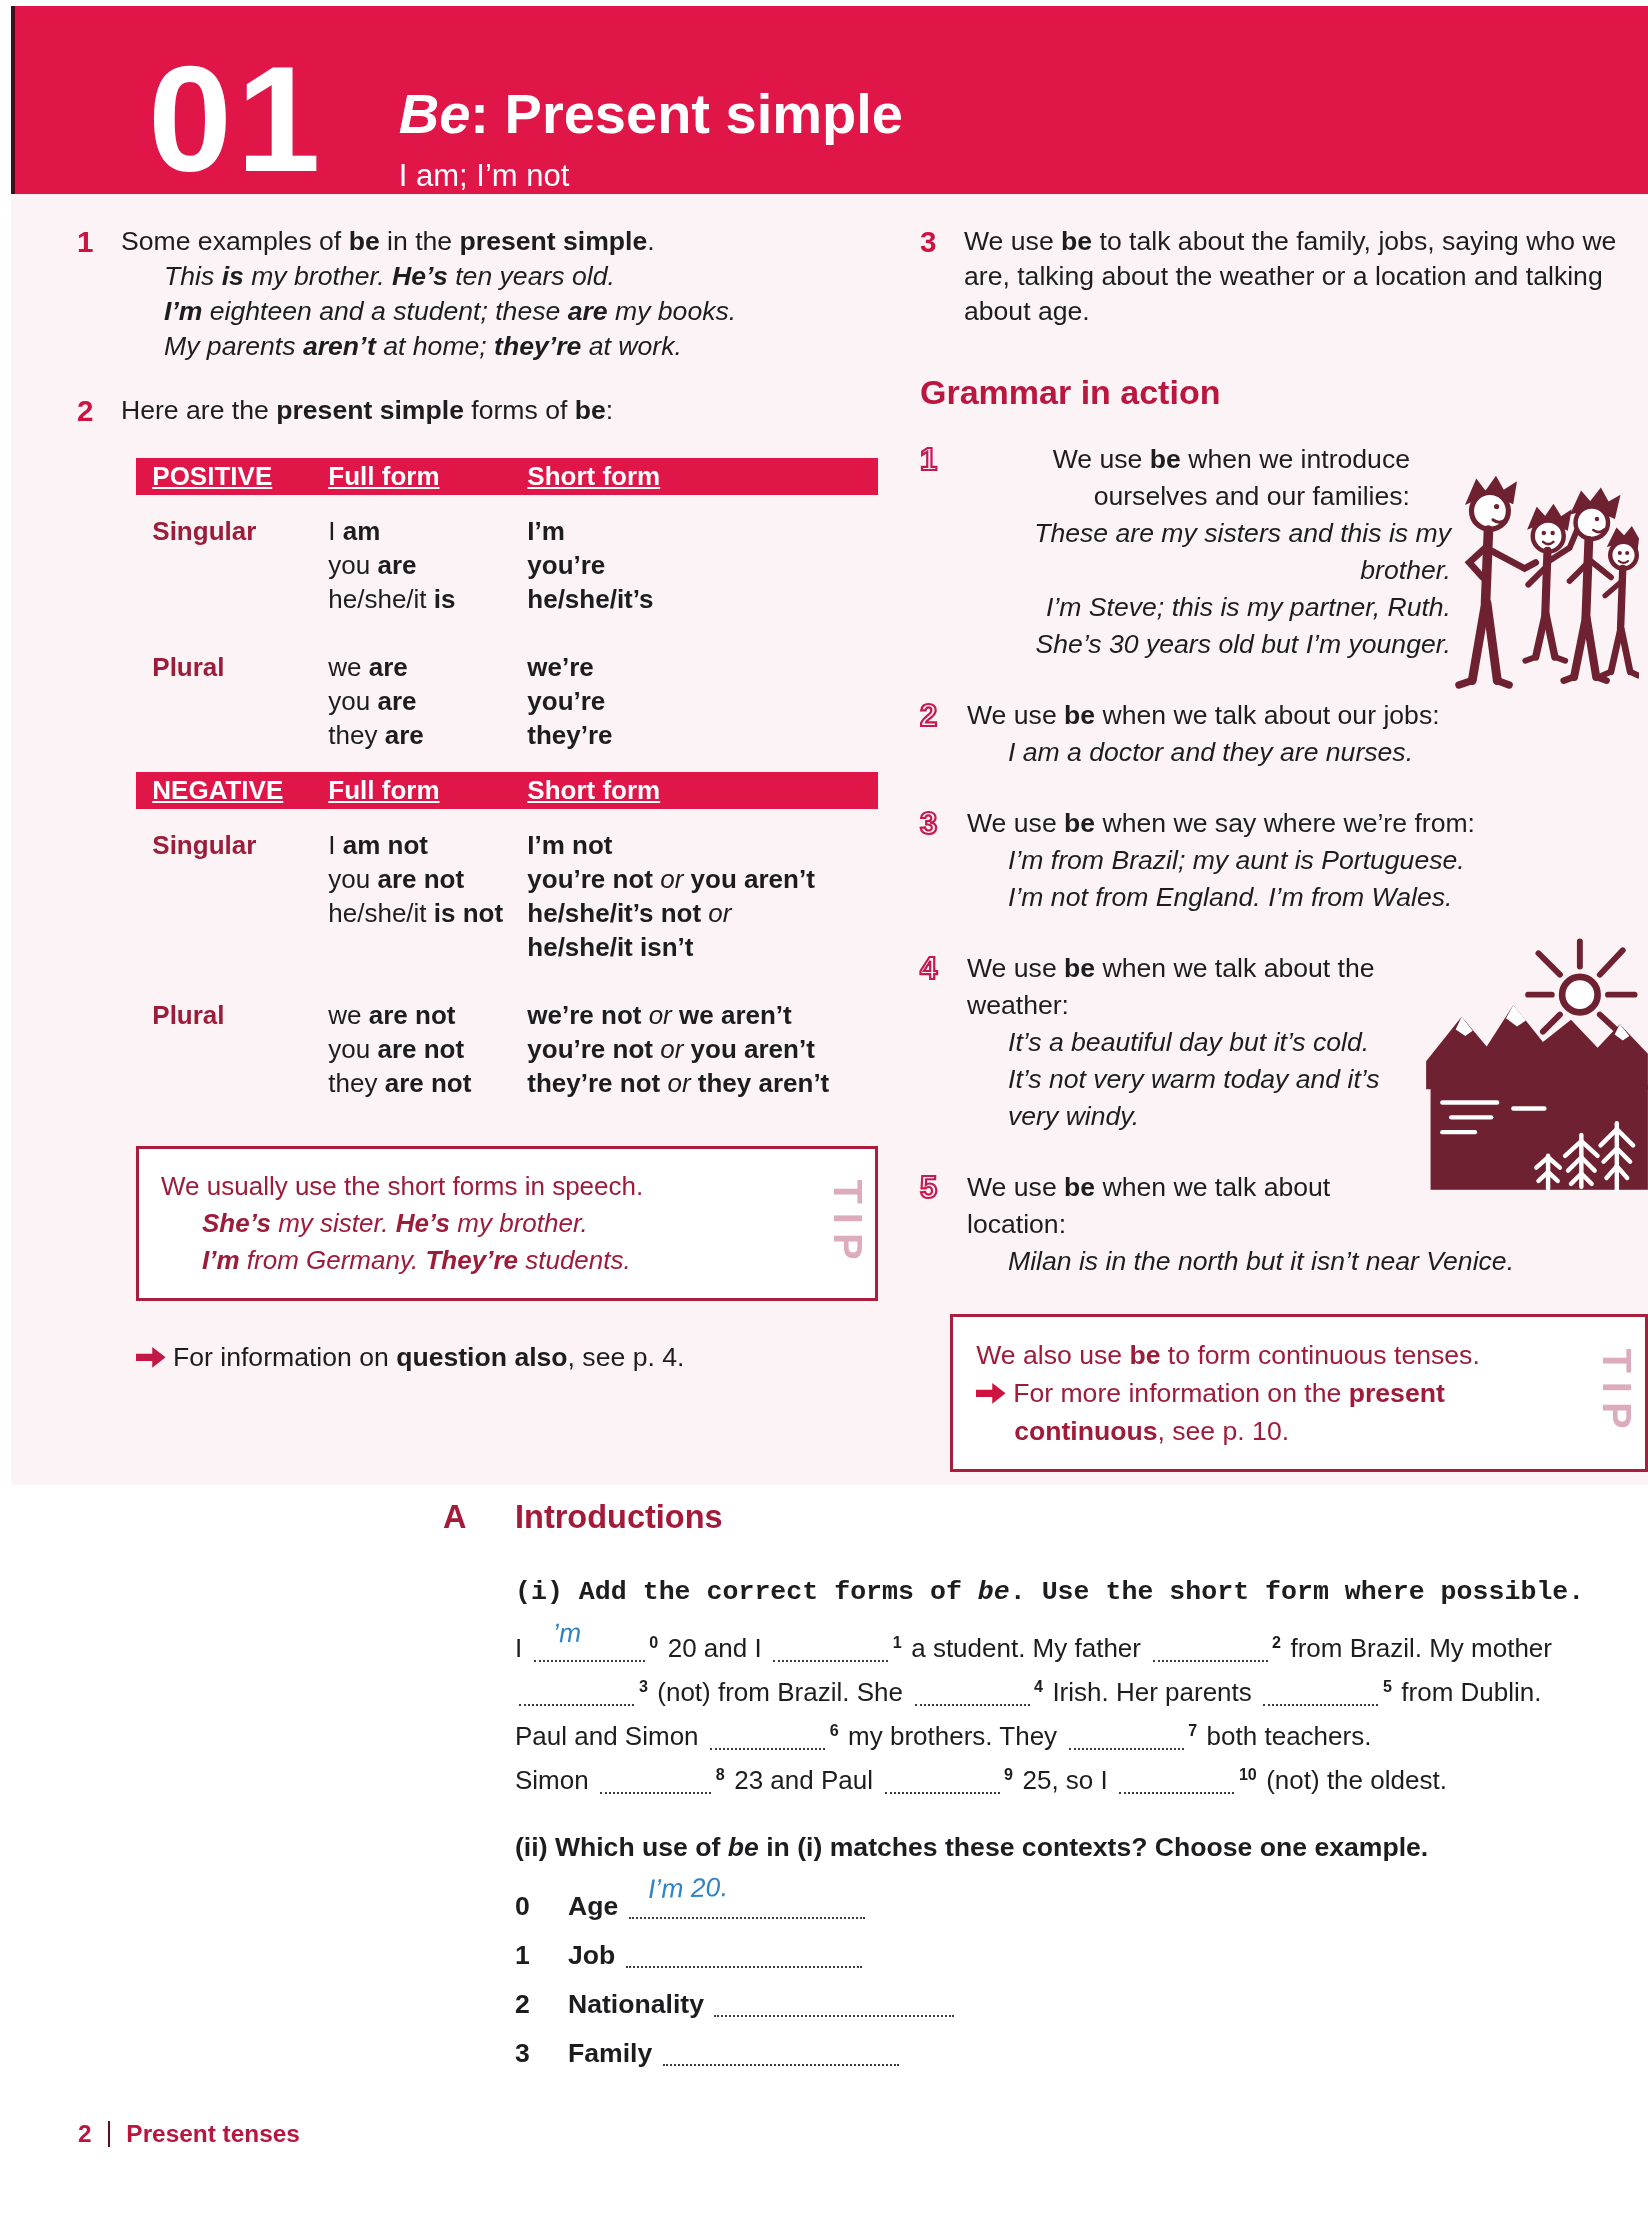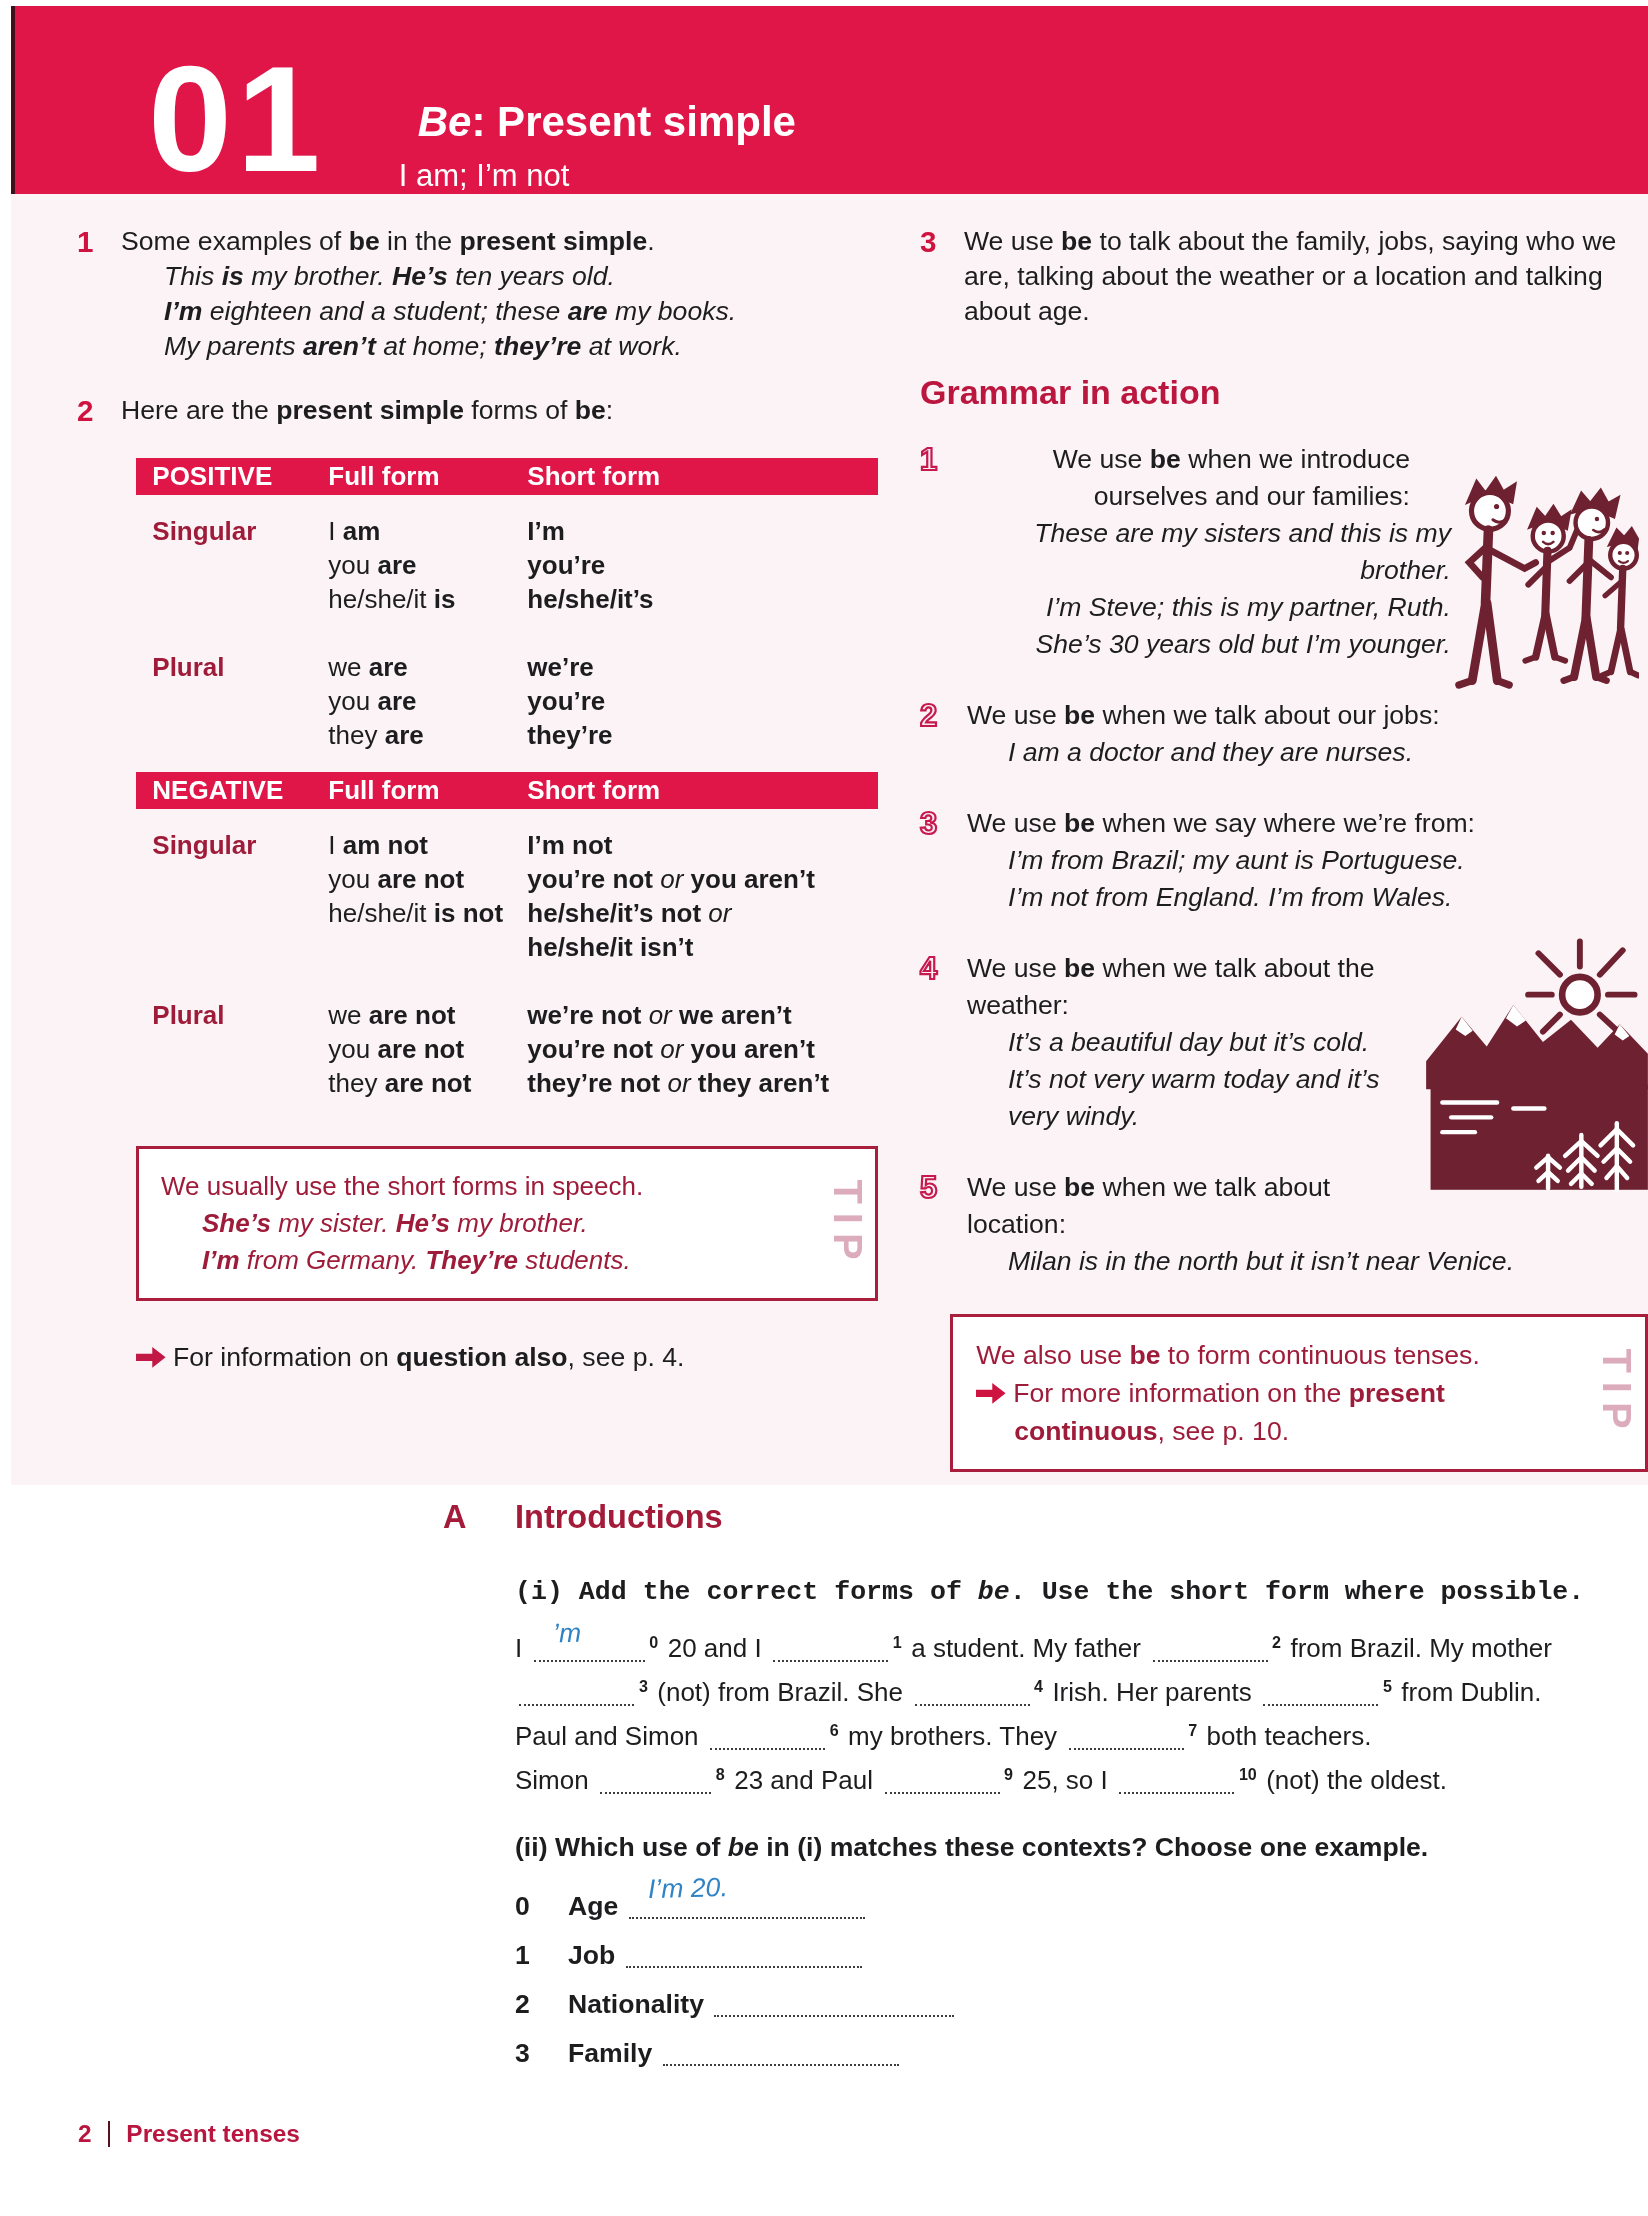--- a/index.html
+++ b/index.html
@@ -16,37 +16,37 @@
   p{margin:0;}
   .b{font-weight:bold;}
   .i{font-style:italic;}
   sup{font-size:0.62em;font-weight:bold;line-height:0;vertical-align:super;margin:0 2.2px 0 1.5px;}
 
   
   .banner{position:absolute;top:5.9px;left:11px;right:0;height:188px;background:var(--crimson);
           display:flex;align-items:flex-end;border-left:4.4px solid #40101d;}
   .unit-number{font-size:151px;font-weight:bold;color:#fff;margin-left:133px;line-height:1;letter-spacing:4.4px;}
   .banner-titles{margin-left:74px;color:#fff;}
-  .banner-title{font-size:42px;font-weight:bold;margin-left:19px;}
+  .banner-title{font-size:56px;font-weight:bold;}
   .banner-subtitle{font-size:31px;margin-top:11.8px;font-weight:normal;}
 
   
   .content{position:absolute;top:194px;left:11px;right:0;height:1291px;background:#fbf3f5;}
   .col-left{position:absolute;left:66px;top:29.6px;width:813px;}
   .col-right{position:absolute;left:909px;top:29.6px;width:728px;}
 
   .point{display:flex;margin-bottom:29.6px;}
   .pnum{width:44px;flex:none;font-weight:bold;font-size:29.6px;color:var(--red);line-height:35px;}
   .ptext{font-size:26.6px;line-height:35px;}
   .ptext .ex{padding-left:43px;}
 
   
   .vtable{margin-left:59px;width:742px;font-size:26px;}
   .thead{display:flex;background:var(--crimson);color:#fff;font-weight:bold;height:37px;
-         align-items:center;padding-left:16.3px;box-sizing:border-box;}
+         align-items:center;padding-left:16.3px;box-sizing:border-box;text-decoration:underline;}
   .th1{width:176px;flex:none;}
   .th2{width:199px;flex:none;}
   .th3{flex:1;}
   .tgroup{display:flex;padding:19px 0 4.4px 16.3px;}
   .tgroup.plural{padding-top:29.6px;padding-bottom:20.7px;}
   .tlabel{width:176px;flex:none;font-weight:bold;color:var(--darkred);line-height:34px;}
   .trows{flex:1;display:flex;flex-direction:column;}
   .trow{display:flex;line-height:34px;}
   .tfull{width:199px;flex:none;}
   .tshort{flex:1;}

